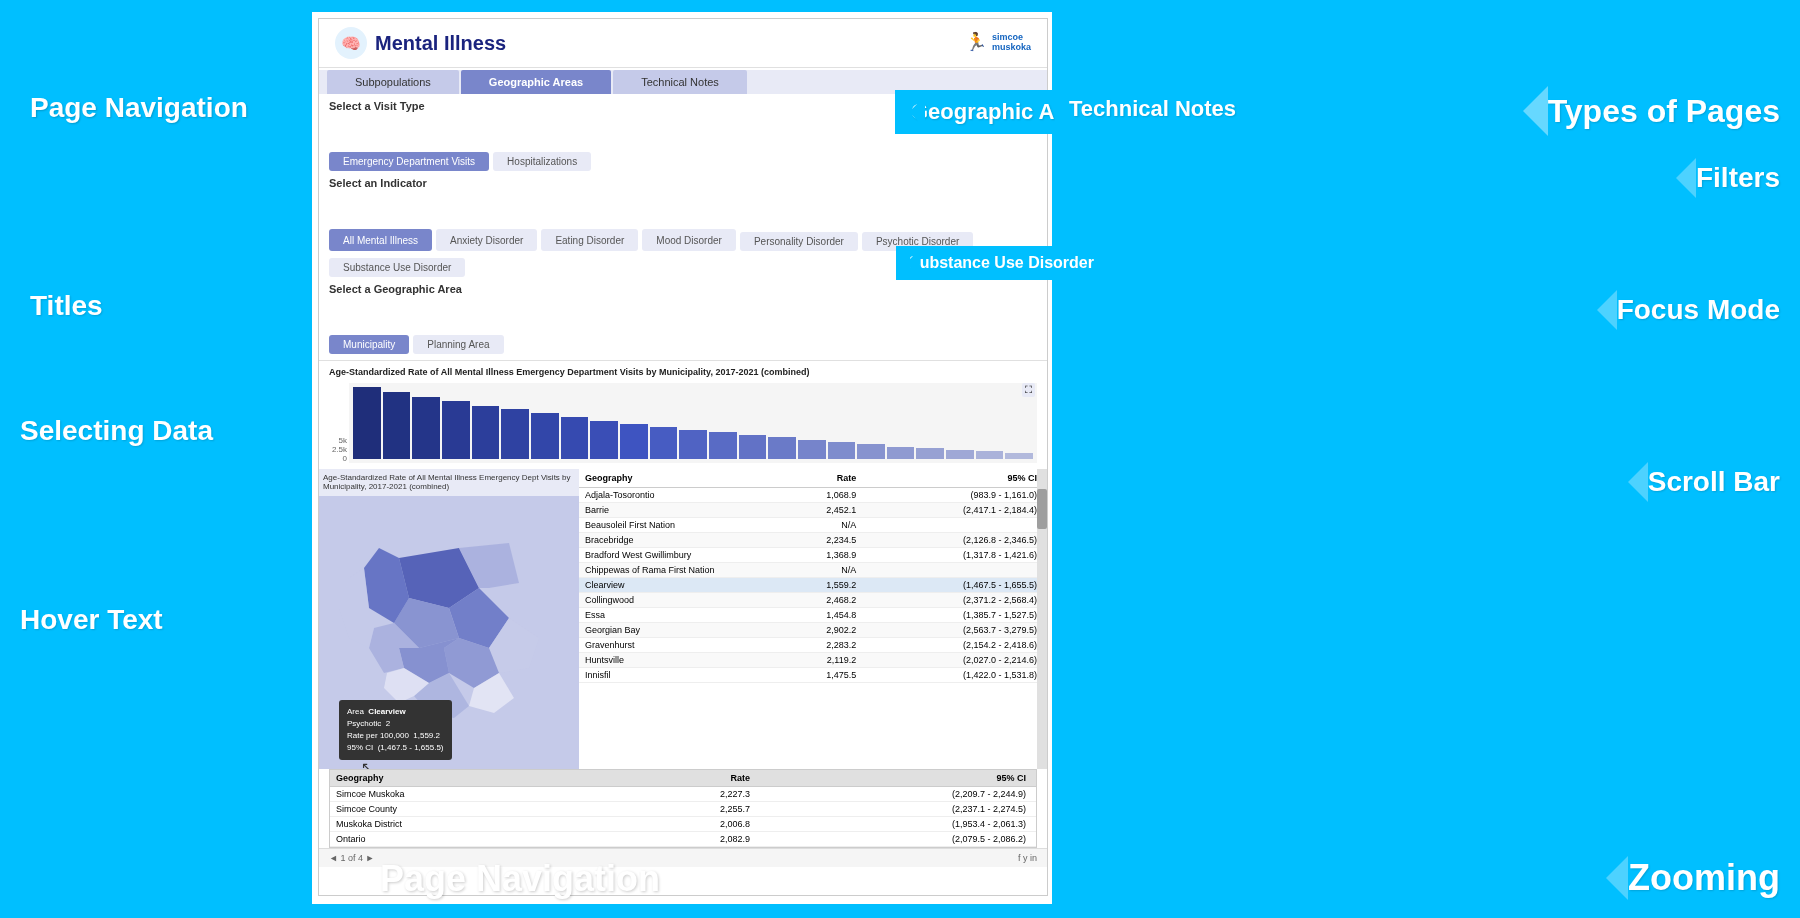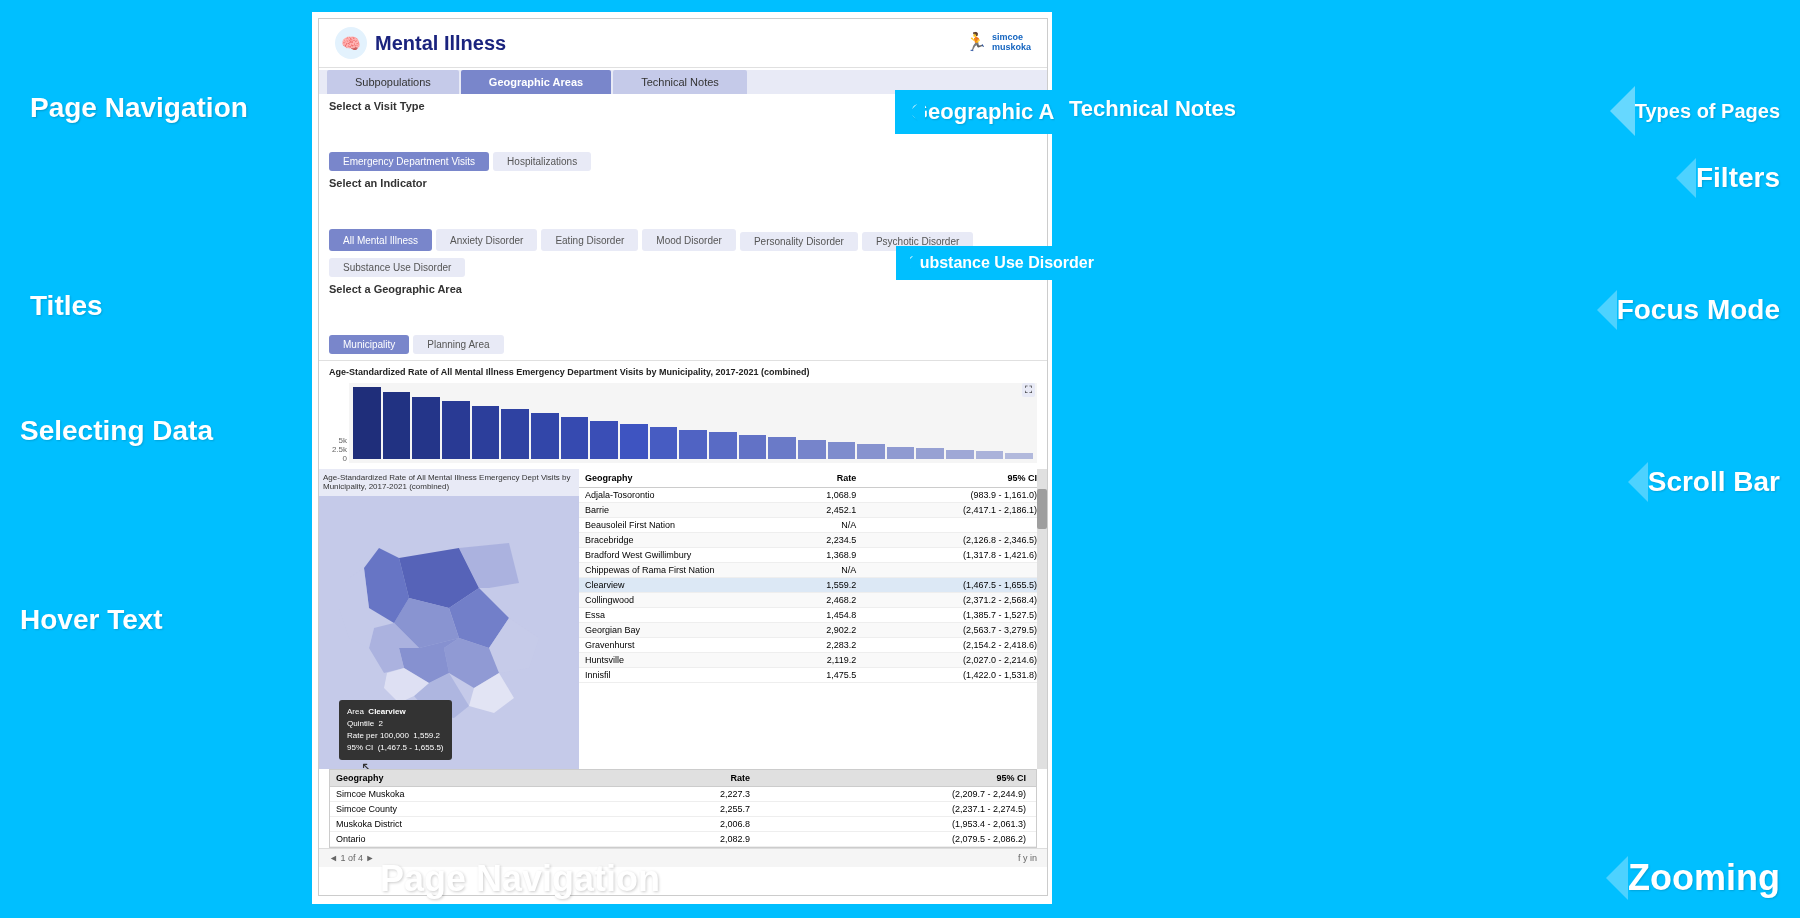--- a/index.html
+++ b/index.html
@@ -404,21 +404,21 @@
             <polygon points="100,120 140,110 125,120 130,145 110,155 85,140 80,120" fill="#5c6bc0" opacity="0.6"></polygon>
             <polygon points="75,95 100,120 80,120 85,140 65,145 50,120 55,100" fill="#9fa8da" opacity="0.7"></polygon>
             <polygon points="45,40 50,80 55,100 50,120 30,110 20,80 30,50" fill="#c5cae9" opacity="0.6"></polygon>
             <polygon points="155,160 180,145 195,170 175,185 150,178" fill="#e8eaf6" opacity="0.8"></polygon>
             <polygon points="110,155 130,145 150,178 135,190 110,185 95,168" fill="#9fa8da" opacity="0.6"></polygon>
             <polygon points="85,140 110,155 95,168 80,175 65,160 68,145" fill="#e8eaf6" opacity=" 0.7"></polygon>
           </svg>
           
           <div class="hover-tooltip">
             <div><span>Area</span>&nbsp;&nbsp;<span style="font-weight:bold;">Clearview</span></div>
-            <div><span>Quintile</span>&nbsp;&nbsp;<span>2</span></div>
+            <div><span>Psychotic</span>&nbsp;&nbsp;<span>2</span></div>
             <div><span>Rate per 100,000</span>&nbsp;&nbsp;<span>1,559.2</span></div>
             <div><span>95% CI</span>&nbsp;&nbsp;<span>(1,467.5 - 1,655.5)</span></div>
           </div>
           
           <div style="position:absolute; bottom:5px; left:42px; font-size:14px; color:#333;">↖</div>
         </div>
       </div>
 
       <div class="data-table" style="position:relative;">
         <div class="table-header">
@@ -428,21 +428,21 @@
         </div>
         <div>
           <div class="table-row-item">
               <span class="col-geo">Adjala-Tosorontio</span>
               <span class="col-rate">1,068.9</span>
               <span class="col-ci">(983.9 - 1,161.0)</span>
             </div>
           <div class="table-row-item">
               <span class="col-geo">Barrie</span>
               <span class="col-rate">2,452.1</span>
-              <span class="col-ci">(2,417.1 - 2,186.1)</span>
+              <span class="col-ci">(2,417.1 - 2,184.4)</span>
             </div>
           <div class="table-row-item">
               <span class="col-geo">Beausoleil First Nation</span>
               <span class="col-rate">N/A</span>
               <span class="col-ci"></span>
             </div>
           <div class="table-row-item">
               <span class="col-geo">Bracebridge</span>
               <span class="col-rate">2,234.5</span>
               <span class="col-ci">(2,126.8 - 2,346.5)</span>
@@ -549,21 +549,21 @@
     </div>
   </div>
 
   <div style="position:absolute; top:90px; left:1055px; z-index:10; background:#00bfff; padding:6px 14px;">
     <span style="font-size:22px; font-weight:bold; color:white; text-shadow:1px 1px 2px rgba(0,0,0,0.15);">Technical Notes</span>
   </div>
 
   <div style="position:absolute; top:86px; right:20px; z-index:10;">
     <div style="display:flex; align-items:center;">
       <div style="width:0; height:0; border-top:25px solid transparent; border-bottom:25px solid transparent; border-right:25px solid white; opacity:0.4;"></div>
-      <span style="font-size:20px; font-weight:bold; color:white; text-shadow:1px 1px 2px rgba(0,0,0,0.15);">Types of Pages</span>
+      <span style="font-size:32px; font-weight:bold; color:white; text-shadow:1px 1px 2px rgba(0,0,0,0.15);">Types of Pages</span>
     </div>
   </div>
 
   <div style="position:absolute; top:158px; right:20px; z-index:10;">
     <div style="display:flex; align-items:center;">
       <div style="width:0; height:0; border-top:20px solid transparent; border-bottom:20px solid transparent; border-right:20px solid rgba(255,255,255,0.3);"></div>
       <span style="font-size:28px; font-weight:bold; color:white; text-shadow:1px 1px 2px rgba(0,0,0,0.15);">Filters</span>
     </div>
   </div>
 

